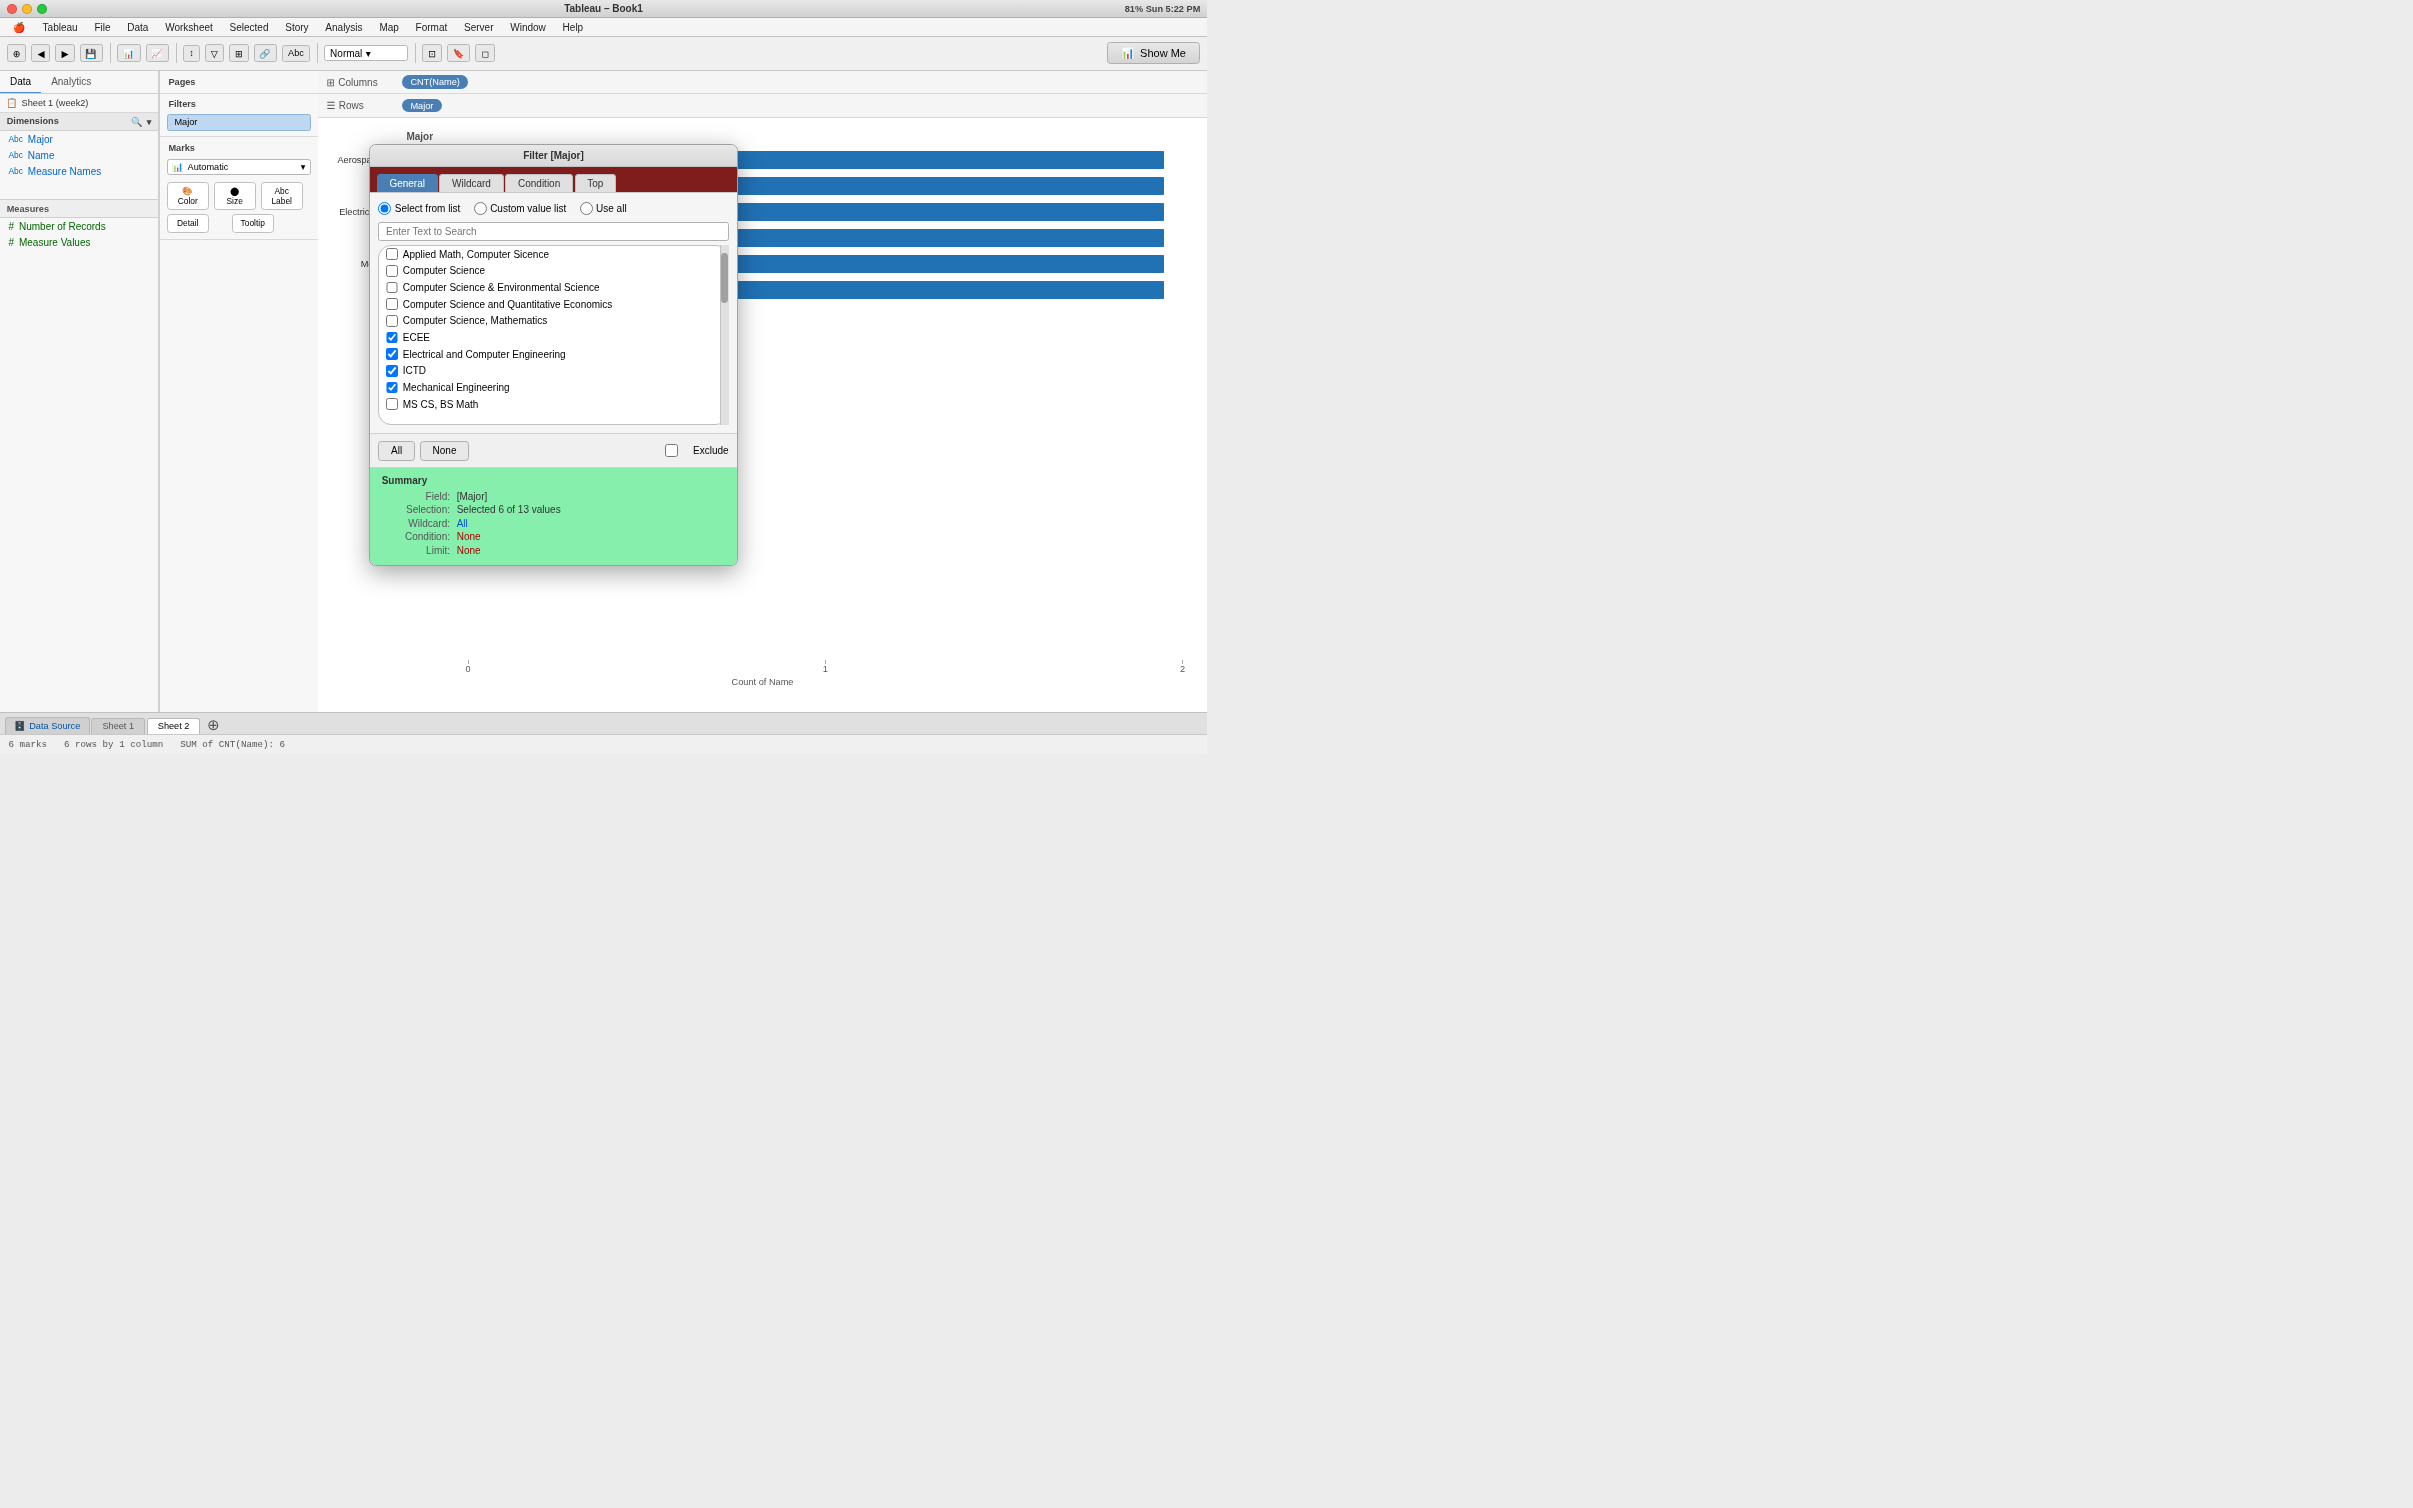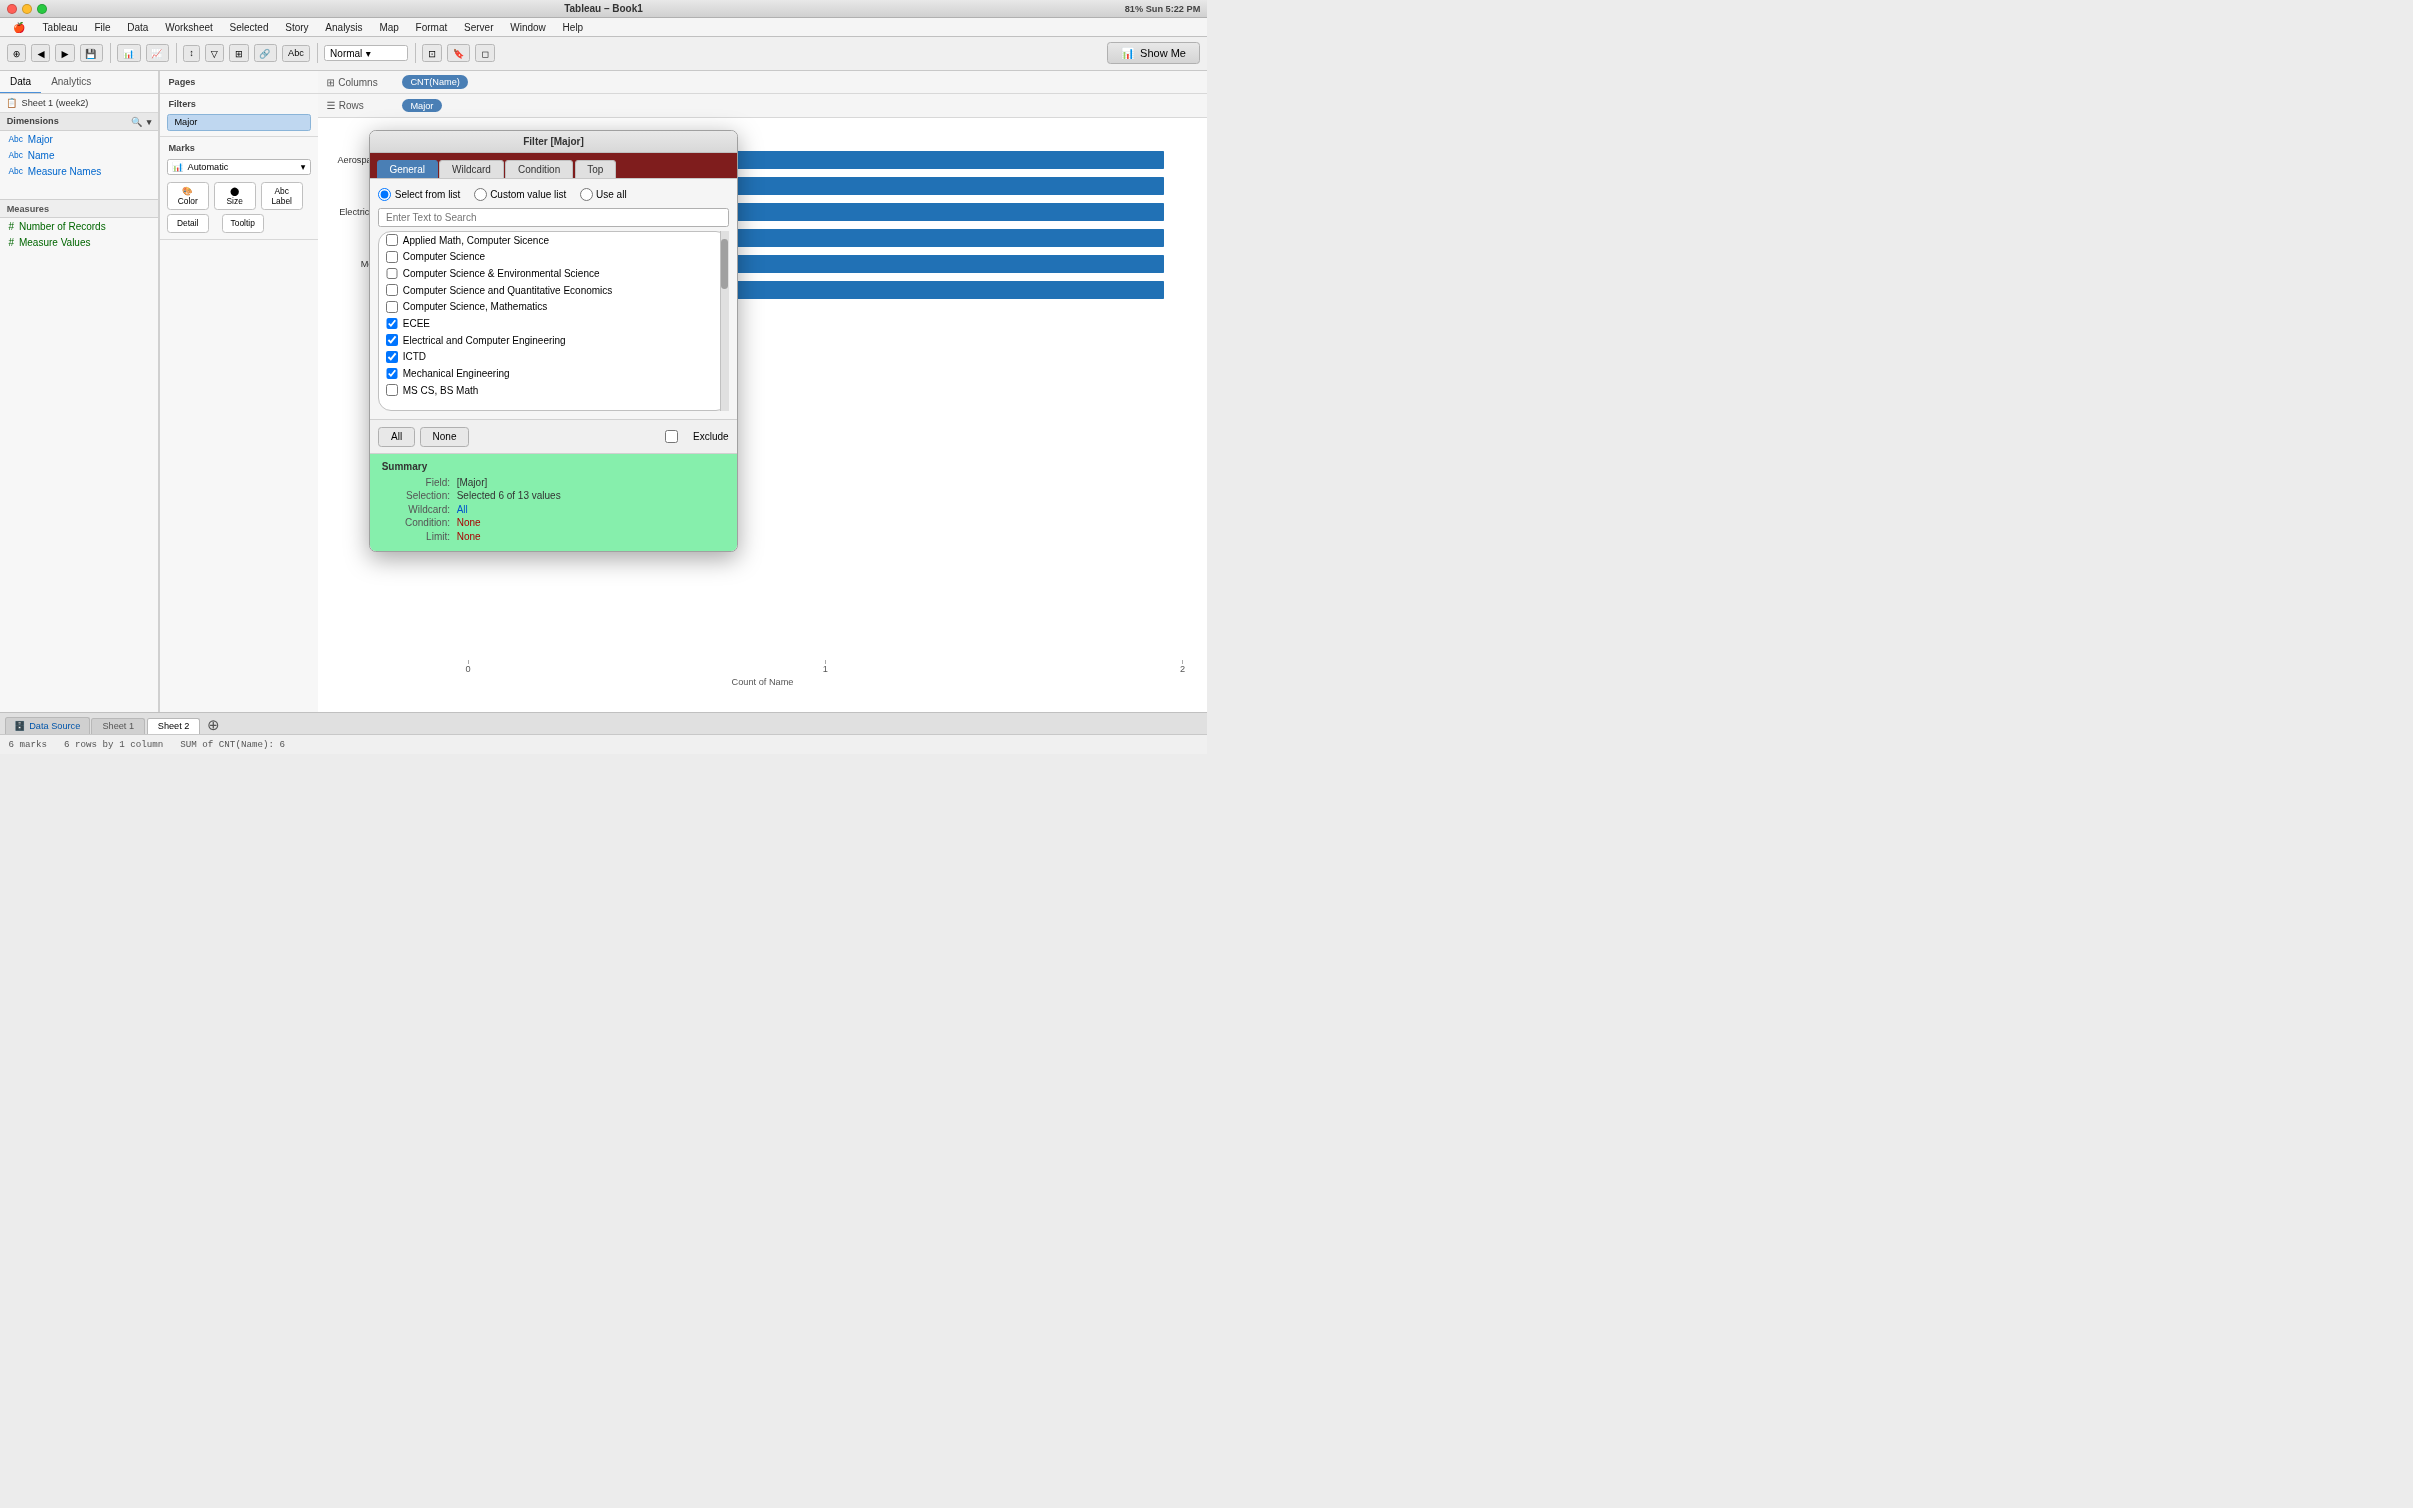--- a/index.html
+++ b/index.html
@@ -328,21 +328,21 @@
       border: 0.8px solid #c0c0c0;
       border-radius: 3.4px;
       padding: 3.4px 5px;
       font-size: 8.4px;
       cursor: pointer;
       background: white;
       width: 42px;
     }
     .marks-btn-row2 {
       display: flex;
-      gap: 13px;
+      gap: 23px;
       padding: 0 6.7px 3.4px;
     }
 
     
     .status-bar {
       height: 20px;
       background: #f0f0f0;
       border-top: 0.8px solid #c8c8c8;
       display: flex;
       align-items: center;
@@ -388,21 +388,21 @@
 
     
     .filter-dialog-overlay {
       position: fixed;
       top: 0; left: 0; right: 0; bottom: 0;
       z-index: 100;
       pointer-events: none;
     }
     .filter-dialog {
       position: absolute;
-      top: 130px;
+      top: 144px;
       left: 369px;
       width: 369px;
       background: #f0f0f0;
       border: 0.8px solid #a0a0a0;
       border-radius: 6.7px;
       box-shadow: 0 6.7px 25px rgba(0,0,0,0.35);
       pointer-events: all;
       overflow: hidden;
     }
     .dialog-titlebar {

